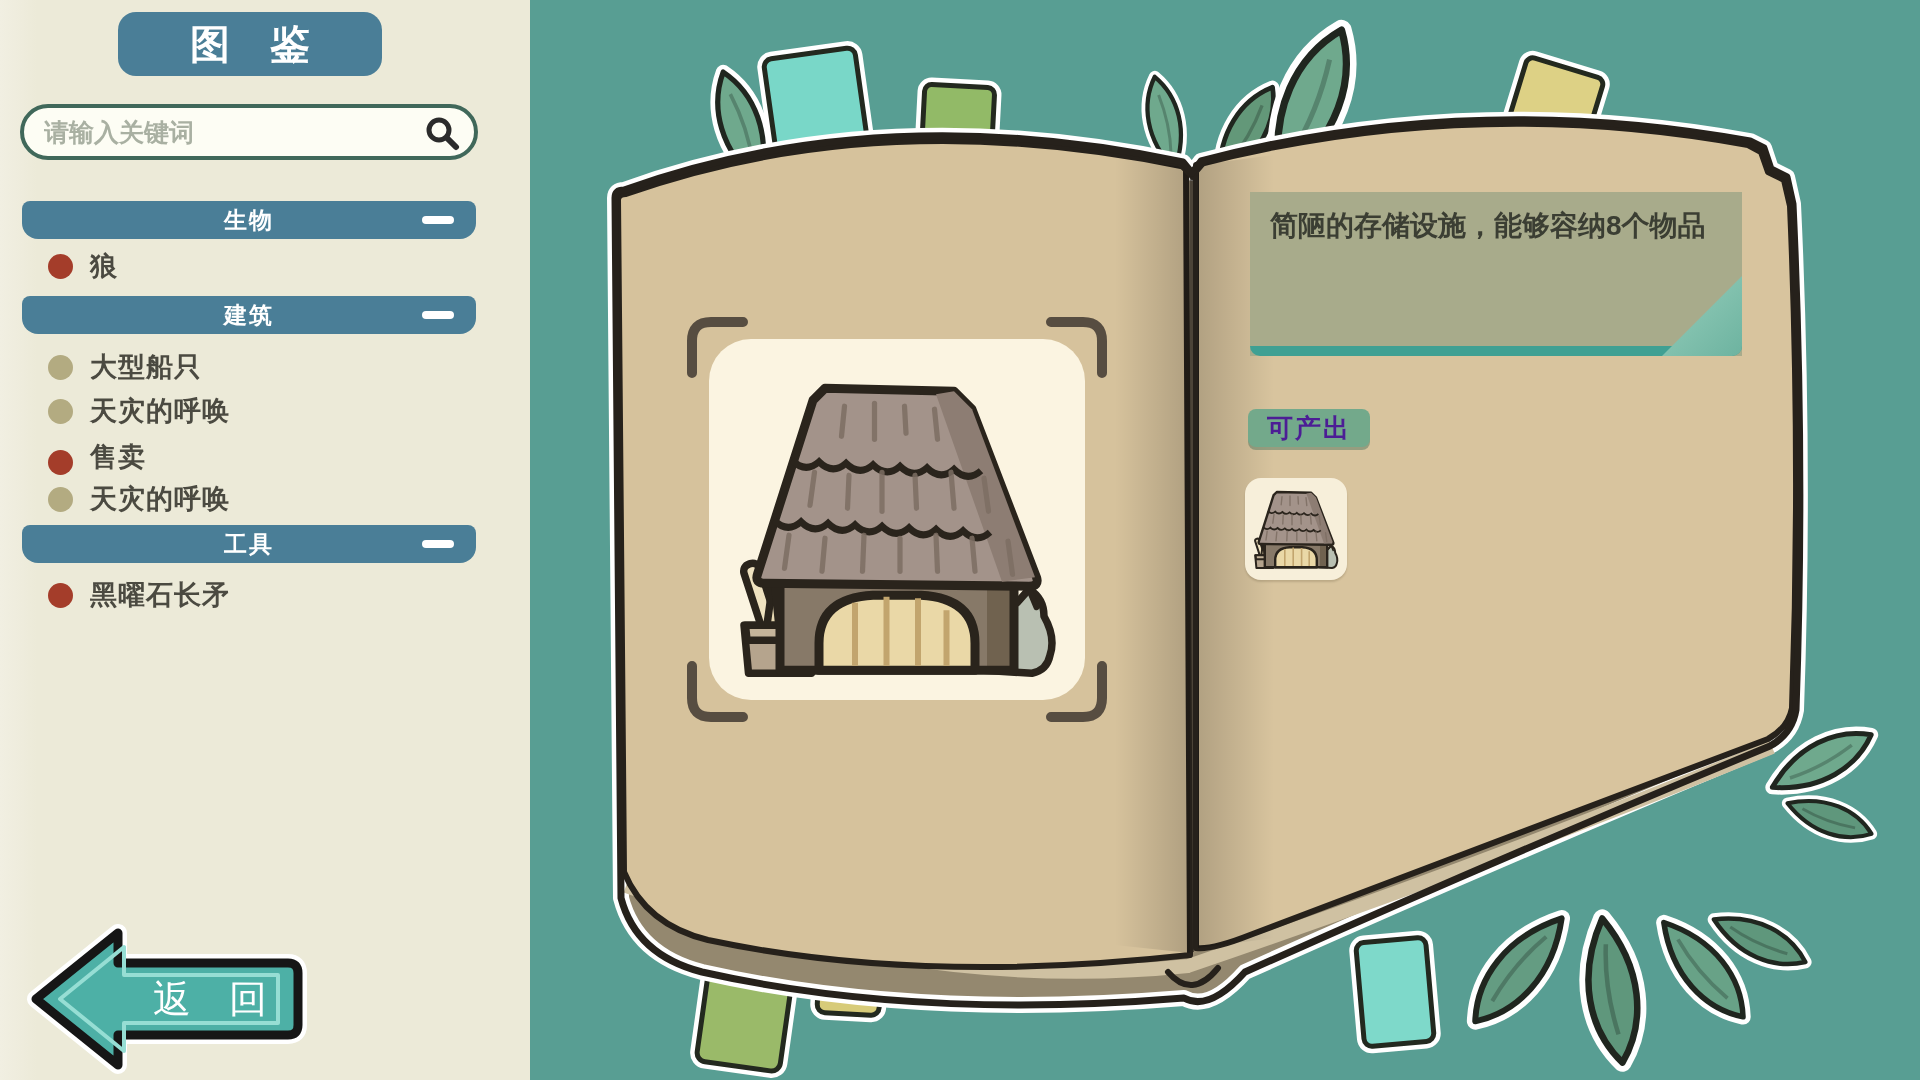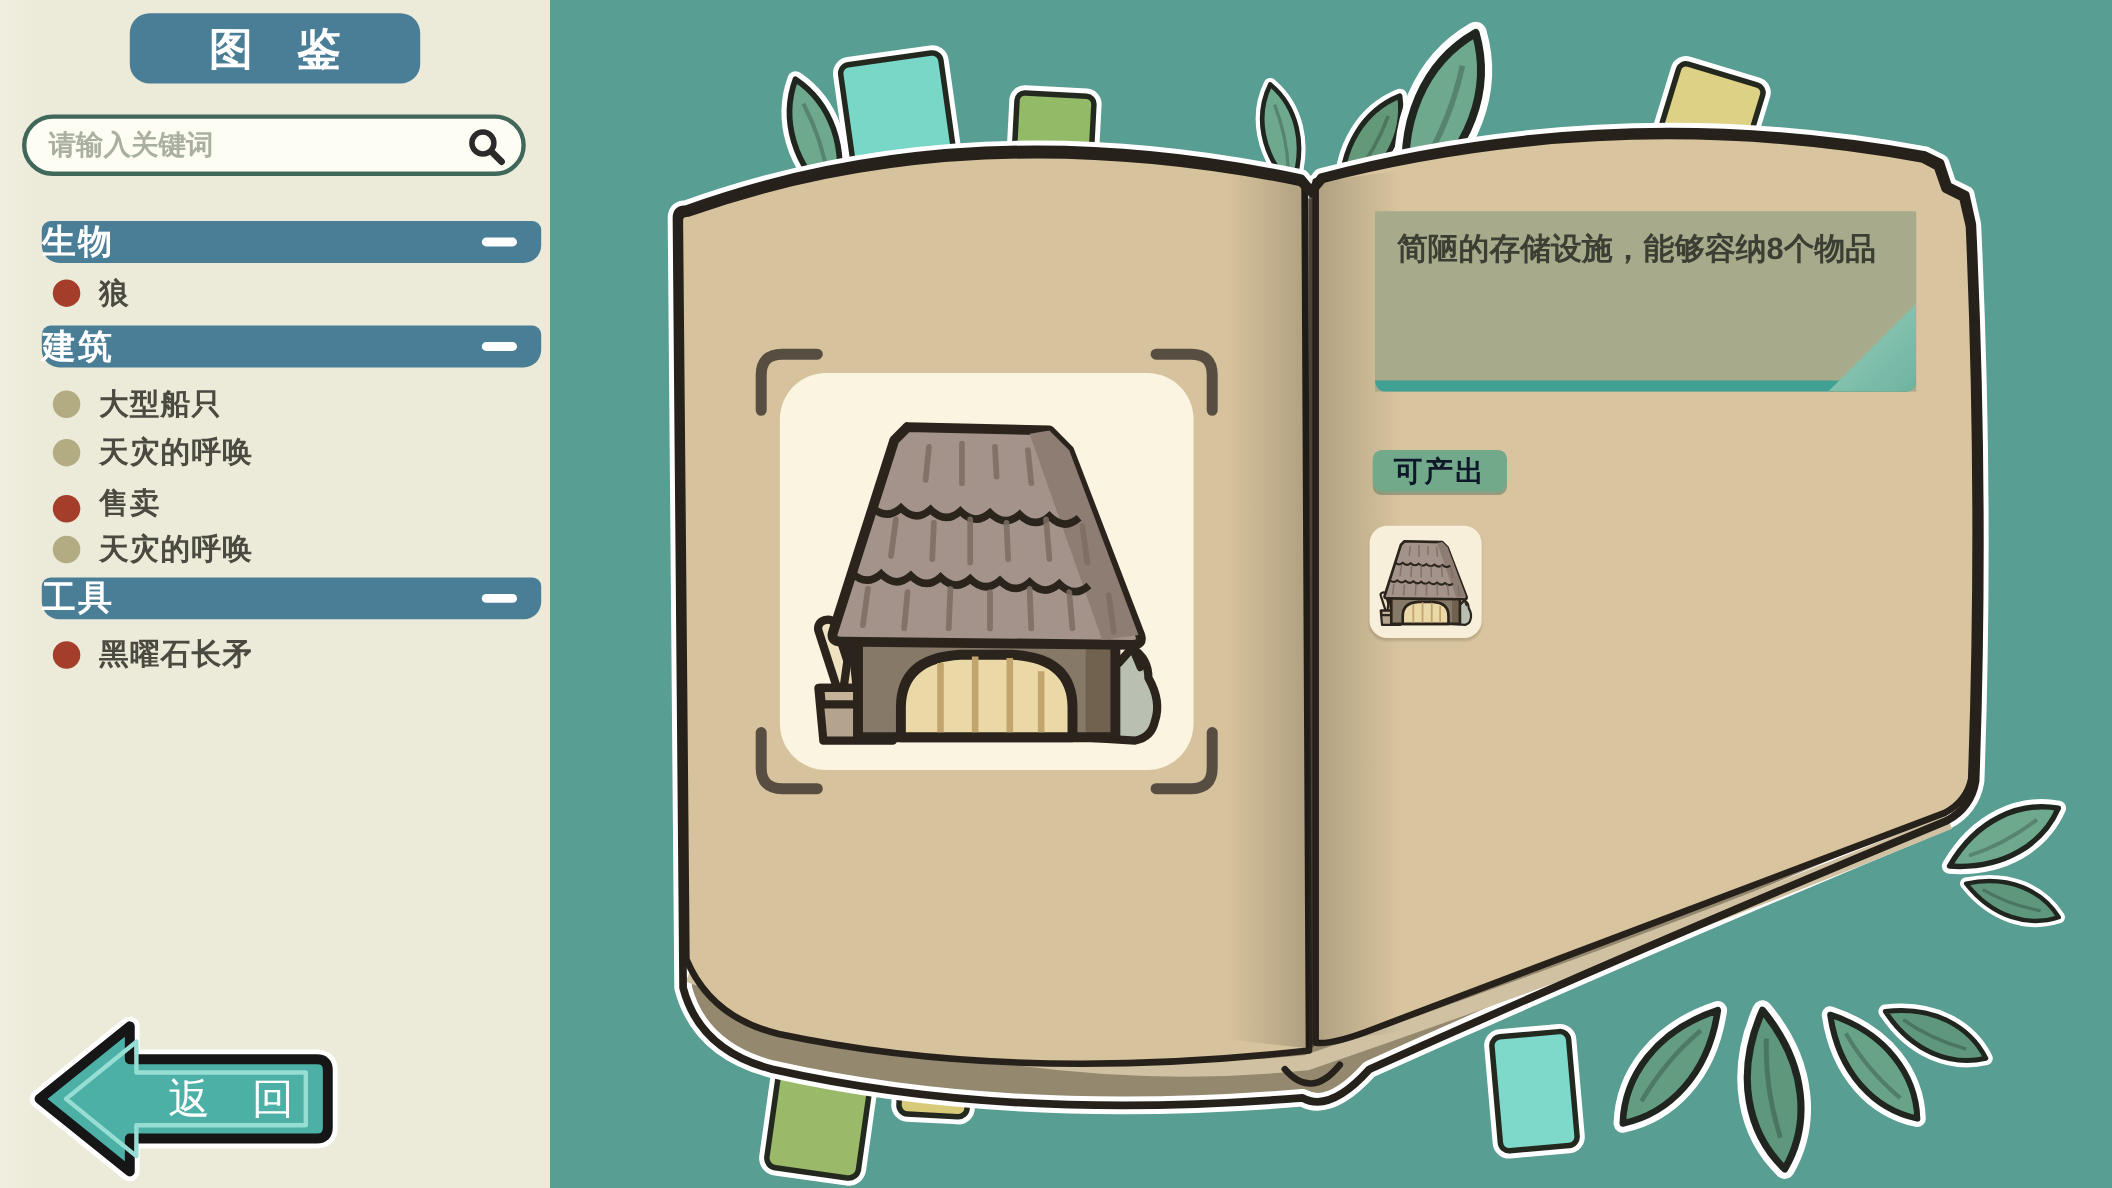--- a/index.html
+++ b/index.html
@@ -41,34 +41,35 @@
   .desc-fold{
     position:absolute;right:0;bottom:0;width:80px;height:80px;
     clip-path:polygon(100% 0,100% 100%,0 100%);
     background:linear-gradient(135deg,#97cfbc,#6db3a0);
     border-radius:0 0 10px 0;
   }
   .produce-badge{
     position:absolute;left:1248px;top:409px;width:122px;height:38px;z-index:2;
     background:#73a98b;border-radius:8px;box-shadow:0 3px 0 rgba(70,110,88,.45);
     display:flex;align-items:center;justify-content:center;
-    color:#0f172a;font-size:26px;font-weight:bold;letter-spacing:2px;
+    color:#4c1d95;font-size:26px;font-weight:bold;letter-spacing:2px;
   }
   .produce-tile{
     position:absolute;left:1245px;top:478px;width:102px;height:102px;z-index:2;
     background:#f7efda;border-radius:16px;
     display:flex;align-items:center;justify-content:center;cursor:pointer;
     box-shadow:0 2px 2px rgba(60,50,30,.18);
   }
   .produce-tile svg{width:88px;height:84px;}
 
   
   .sidebar{
     position:absolute;left:0;top:0;width:500px;height:1080px;z-index:3;
     background:linear-gradient(90deg,#f1efe2 0%,#ecead8 7%);
+    padding-left:30px;
   }
   .side-title{
     position:absolute;left:118px;top:12px;width:264px;height:64px;
     background:#4a7e97;border-radius:18px;
     display:flex;align-items:center;justify-content:center;
     color:#fff;font-size:40px;font-weight:bold;
   }
   .searchbox{
     position:absolute;left:20px;top:104px;width:458px;height:56px;
     background:#fdfdf4;border:4px solid #40685a;border-radius:28px;box-sizing:border-box;
@@ -79,22 +80,22 @@
     padding:0 64px 0 20px;box-sizing:border-box;
     font-size:25px;font-weight:bold;color:#14532d;
     font-family:"Liberation Sans","DejaVu Sans",sans-serif;
   }
   .search-input::placeholder{color:#a9b0a2;font-weight:bold;}
   .search-icon{position:absolute;right:14px;top:7px;width:36px;height:36px;cursor:pointer;}
 
   .sec-header{
     position:absolute;left:22px;width:454px;height:38px;
     background:#4a7e97;border-radius:8px 8px 16px 16px;cursor:pointer;
-    display:flex;align-items:center;justify-content:flex-start;
-    color:#fff;font-size:31px;font-weight:bold;letter-spacing:2px;margin-left:16px;
+    display:flex;align-items:center;justify-content:center;
+    color:#fff;font-size:23px;font-weight:bold;letter-spacing:2px;
   }
   .sec-header .minus{
     position:absolute;right:22px;top:50%;margin-top:-4px;
     width:32px;height:8px;background:#fff;border-radius:4px;
   }
   .side-item{
     position:absolute;left:48px;height:40px;width:400px;
     display:flex;align-items:center;cursor:pointer;
   }
   .side-item .bullet{

